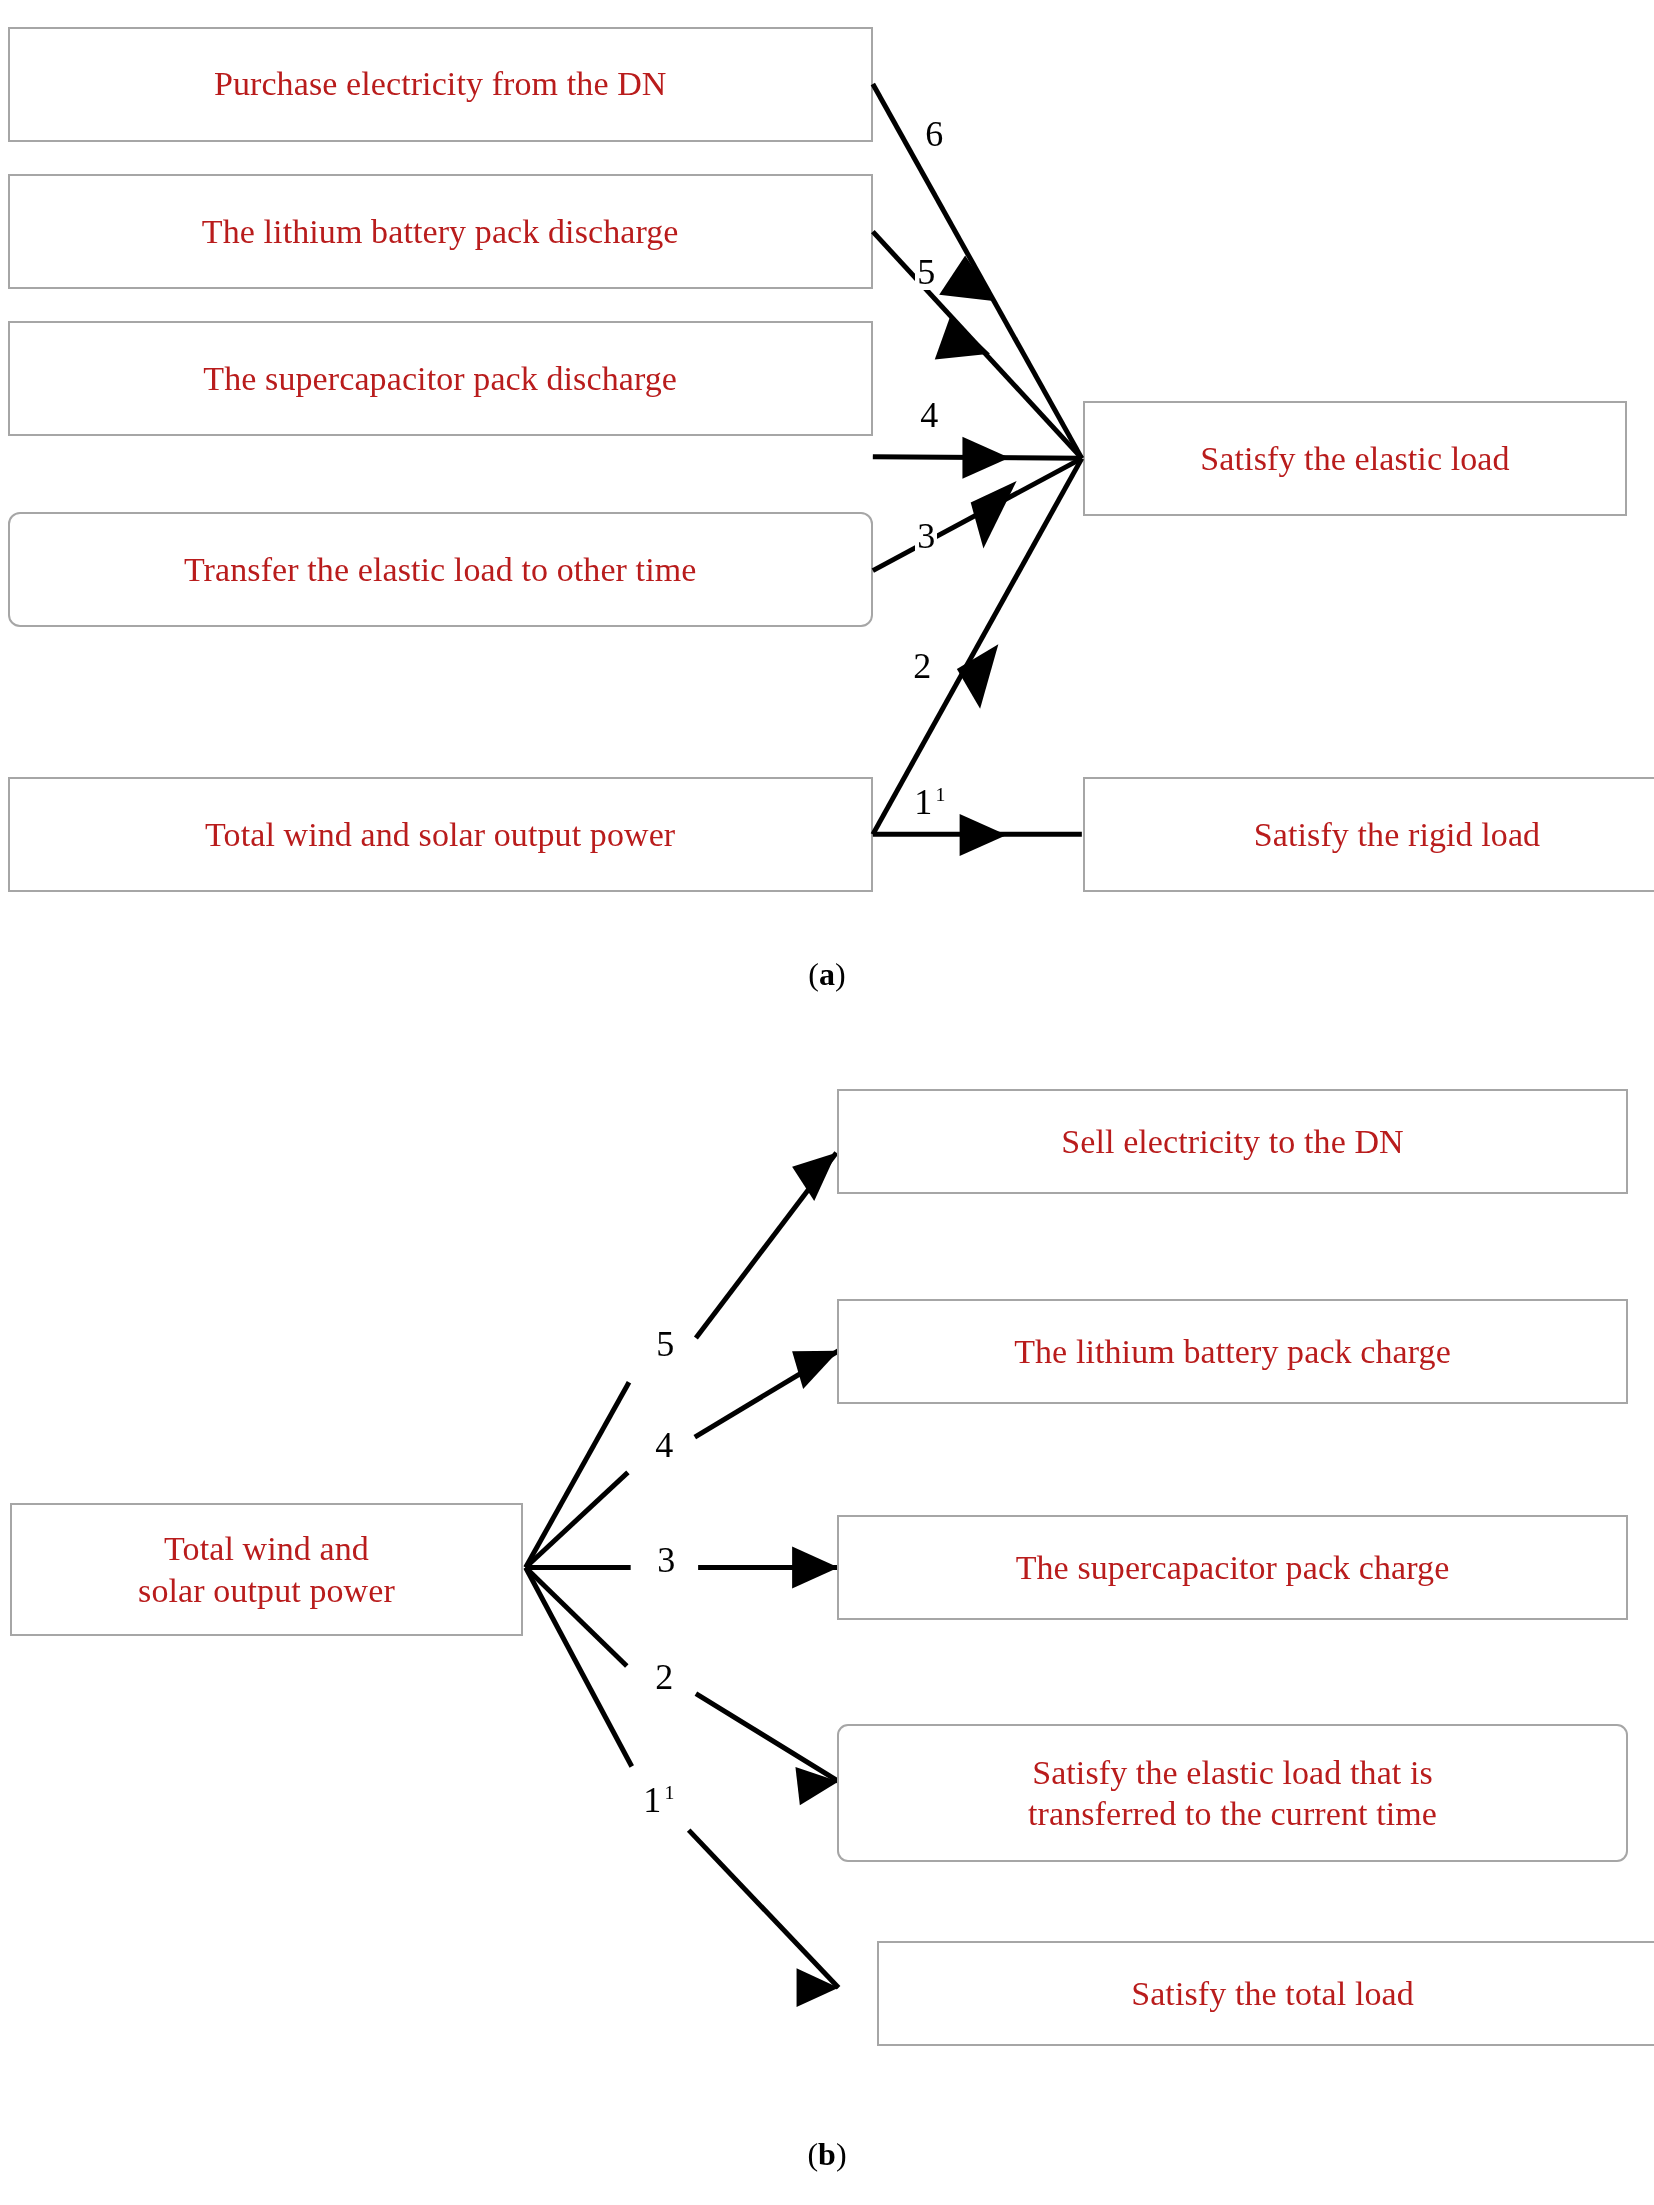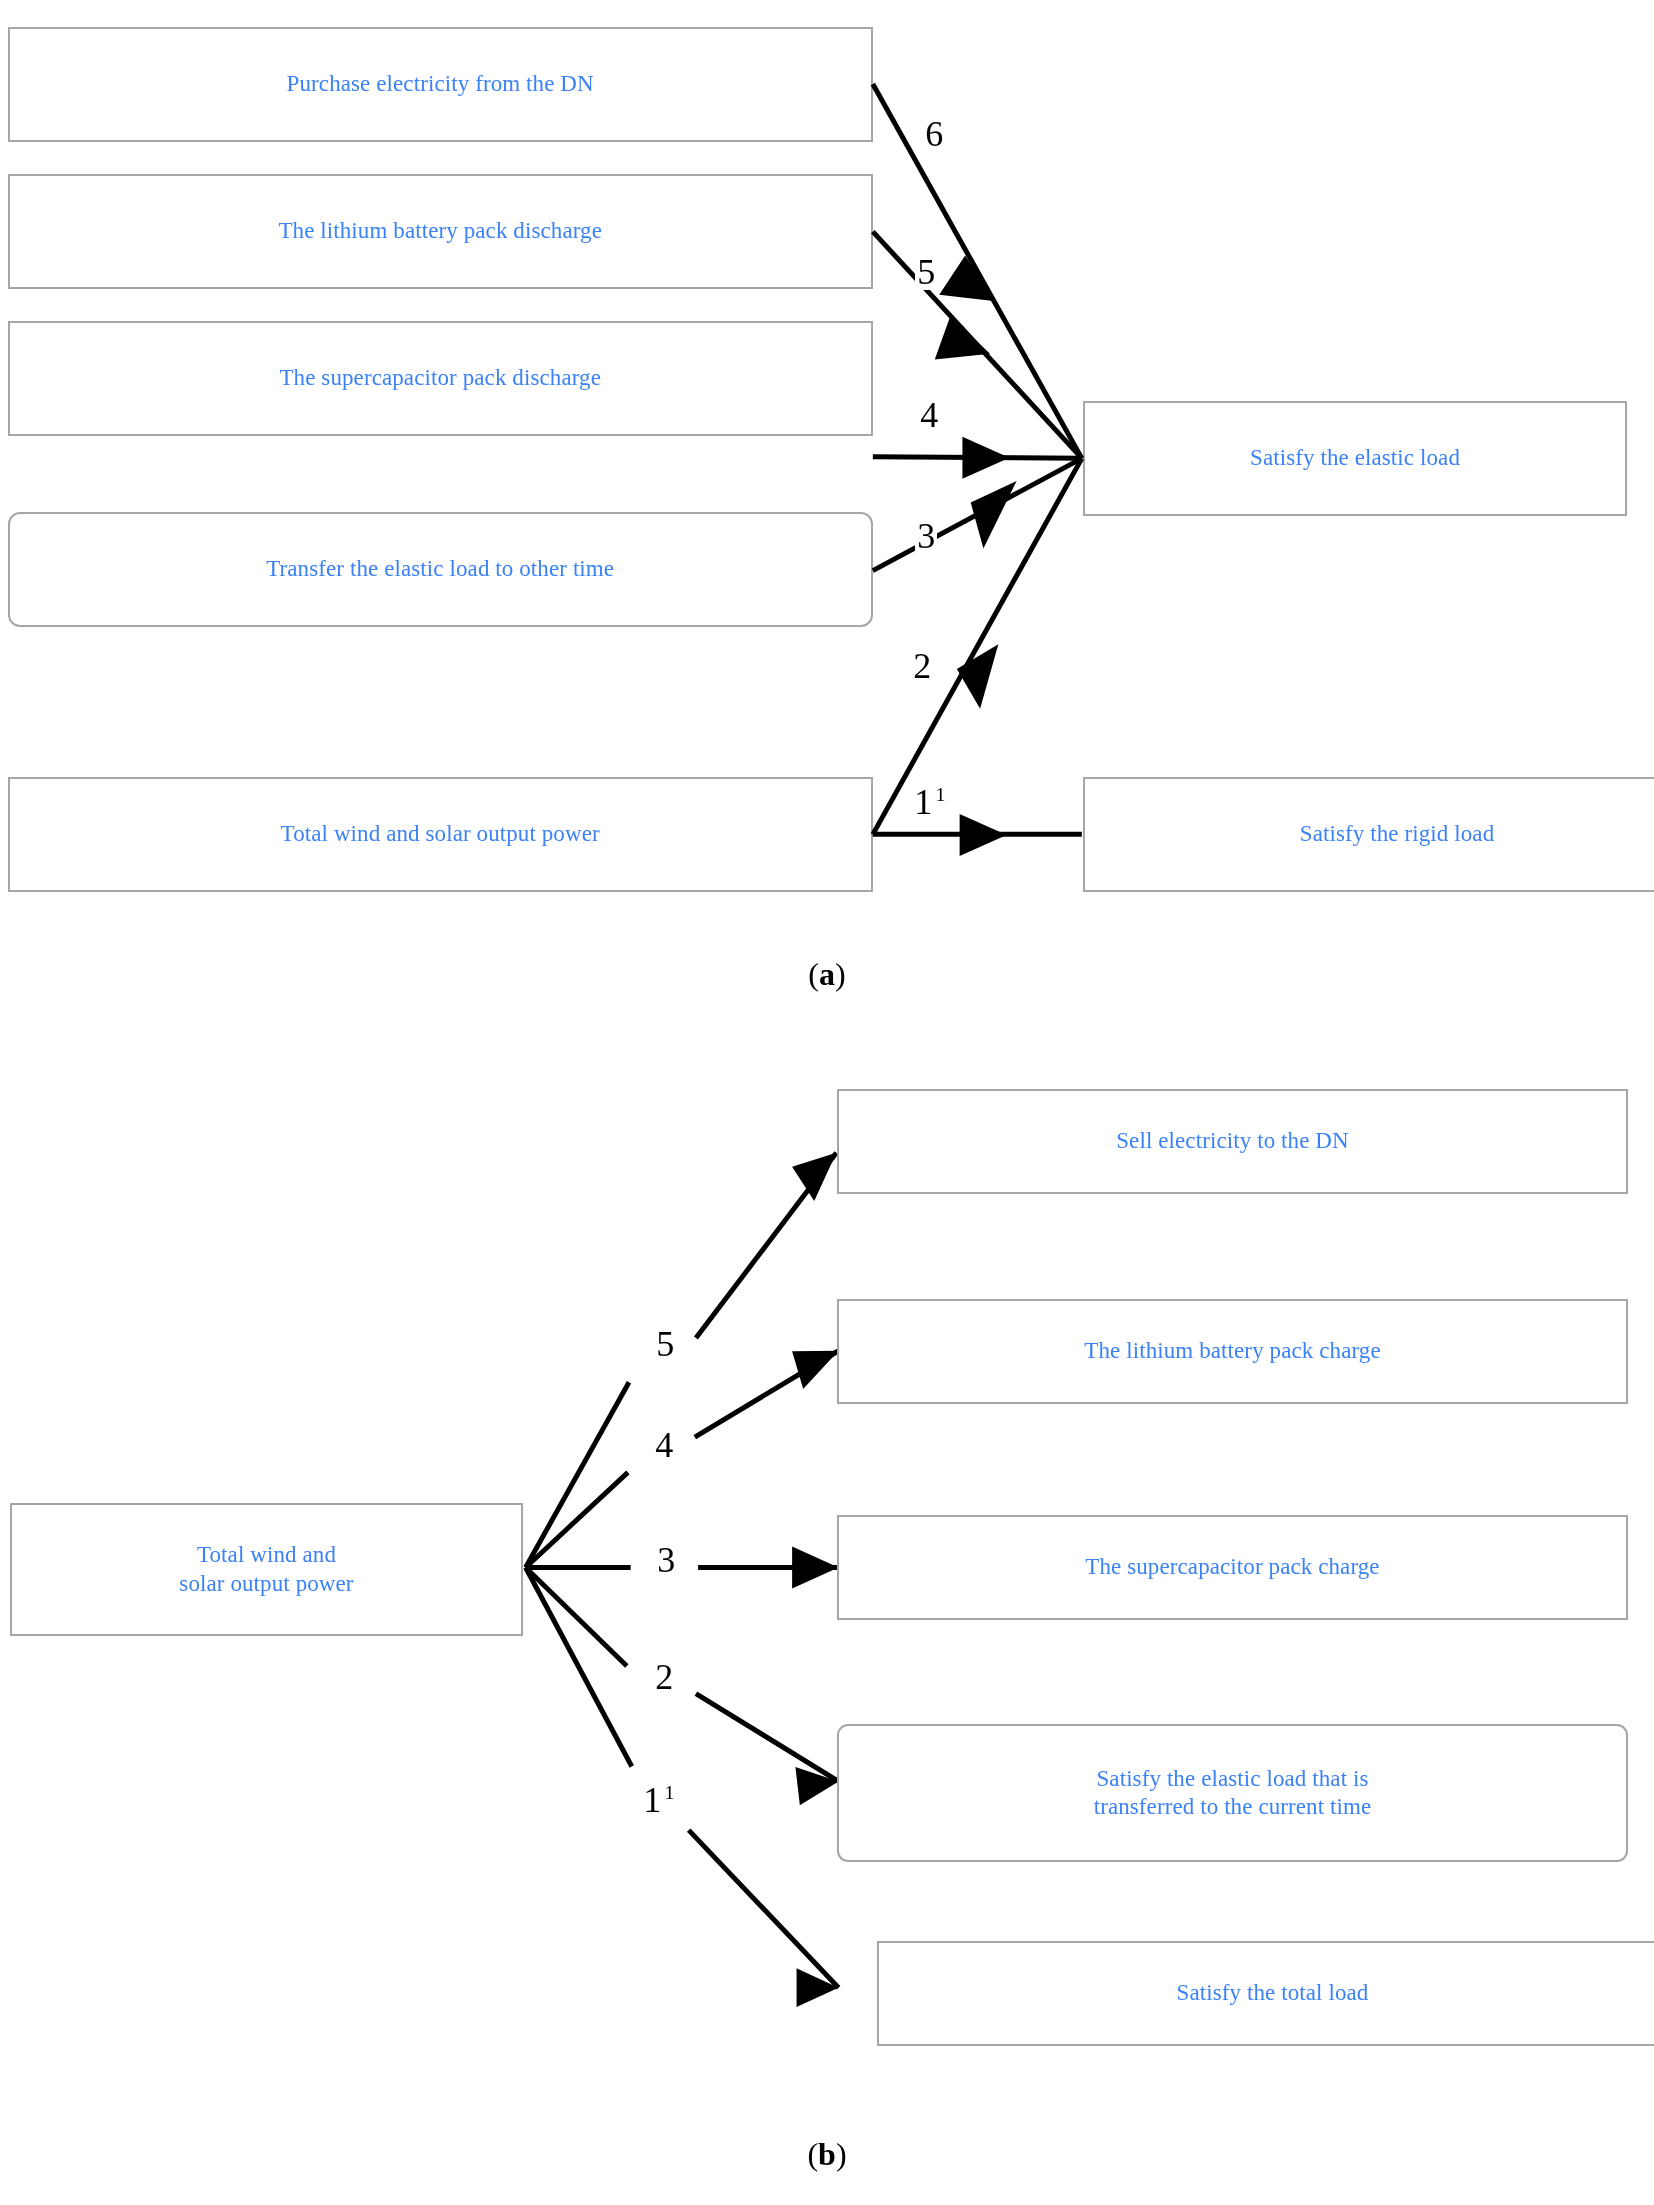--- a/index.html
+++ b/index.html
@@ -17,22 +17,22 @@
   }
   .node-box {
     position: absolute;
     box-sizing: border-box;
     border: 2.2px solid #a6a6a6;
     background: #ffffff;
     display: flex;
     align-items: center;
     justify-content: center;
     text-align: center;
-    color: #3b82f6;
-    font-size: 23px;
+    color: #b91c1c;
+    font-size: 34px;
     line-height: 1.22;
     padding: 2.2px 7.7px;
     letter-spacing: 0.1px;
   }
   .node-box .node-text {
     display: block;
     width: 100%;
     white-space: pre-line;
   }
   .edge-layer {

